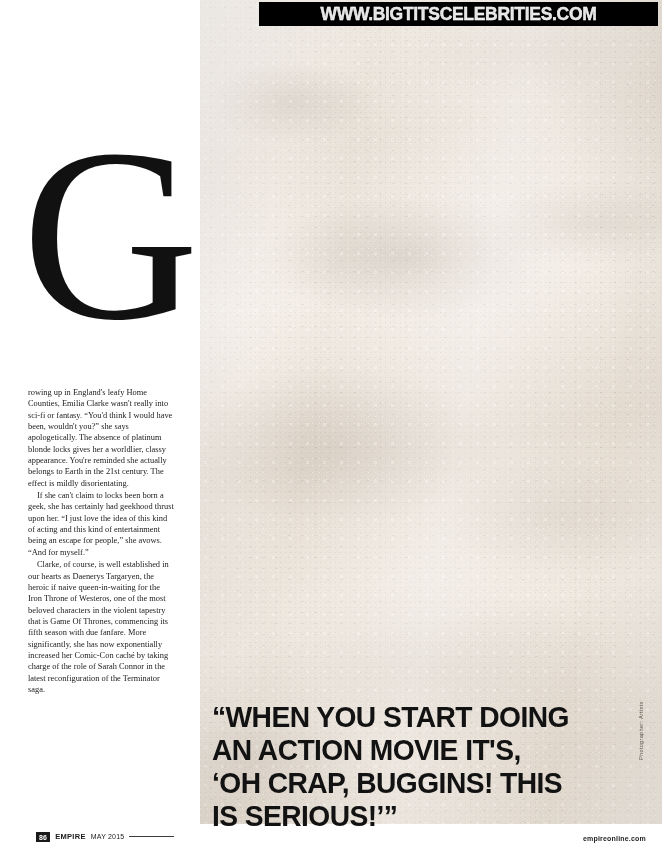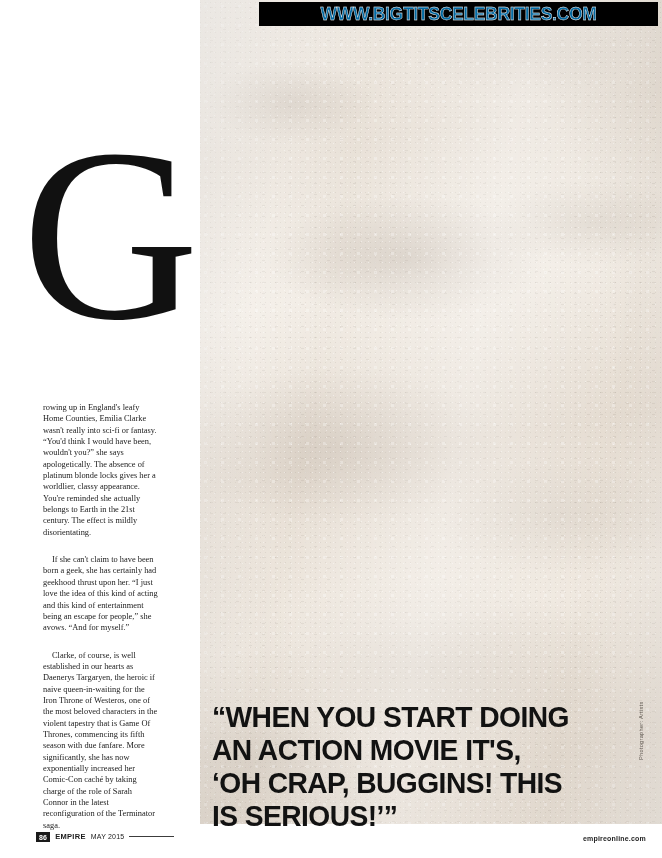--- a/index.html
+++ b/index.html
@@ -84,21 +84,21 @@
   }
 
   
   #watermark {
     position: absolute;
     left: 259px;
     top: 2px;
     width: 399px;
     height: 24px;
     background: #000000;
-    color: #0369a1;
+    color: #e5e5e5;
     display: flex;
     align-items: center;
     justify-content: center;
     font-family: "Liberation Sans", sans-serif;
     font-weight: bold;
     font-size: 17.5px;
     letter-spacing: -0.3px;
     z-index: 9;
     -webkit-text-stroke: 0.4px #ffffff;
   }
@@ -128,21 +128,21 @@
   #body {
     position: absolute;
     left: 27px;
     top: 386px;
     width: 148px;
     font-size: 8.4px;
     line-height: 11.35px;
     color: #1a1a1a;
     text-align: left;
   }
-  #body p { margin: 16px; }
+  #body p { margin: 1px; }
   #body p.indent { text-indent: 9px; }
   #body p + p { margin-top: 0px; }
   #body .arrow { font-family: "Liberation Sans", sans-serif; font-size: 8px; }
 
   
   #footer {
     position: absolute;
     left: 24px;
     bottom: 16px;
     width: 150px;
@@ -253,21 +253,21 @@
   <div id="gutter"></div>
   <div id="bottomstrip"></div>
 
   <div id="watermark">WWW.BIGTITSCELEBRITIES.COM</div>
 
   <div id="textcol">
     <div id="dropcap">G</div>
 
     <div id="body">
       <p>rowing up in England's leafy Home Counties, Emilia Clarke wasn't really into sci-fi or fantasy. “You'd think I would have been, wouldn't you?” she says apologetically. The absence of platinum blonde locks gives her a worldlier, classy appearance. You're reminded she actually belongs to Earth in the 21st century. The effect is mildly disorientating.</p>
-      <p class="indent">If she can't claim to have been born a geek, she has certainly had geekhood thrust upon her. “I just love the idea of this kind of acting and this kind of entertainment being an escape for people,” she avows. “And for myself.”</p>
+      <p class="indent">If she can't claim to locks been born a geek, she has certainly had geekhood thrust upon her. “I just love the idea of this kind of acting and this kind of entertainment being an escape for people,” she avows. “And for myself.”</p>
       <p class="indent">Clarke, of course, is well established in our hearts as Daenerys Targaryen, the heroic if naive queen-in-waiting for the Iron Throne of Westeros, one of the most beloved characters in the violent tapestry that is Game Of Thrones, commencing its fifth season with due fanfare. More significantly, she has now exponentially increased her Comic-Con caché by taking charge of the role of Sarah Connor in the latest reconfiguration of the Terminator saga.</p>
     </div>
 
     <div id="footer">
       <span class="folio">86</span>
       <span class="mag">EMPIRE</span>
       <span class="issue">MAY 2015</span>
       <span class="rule"></span>
     </div>
   </div>

